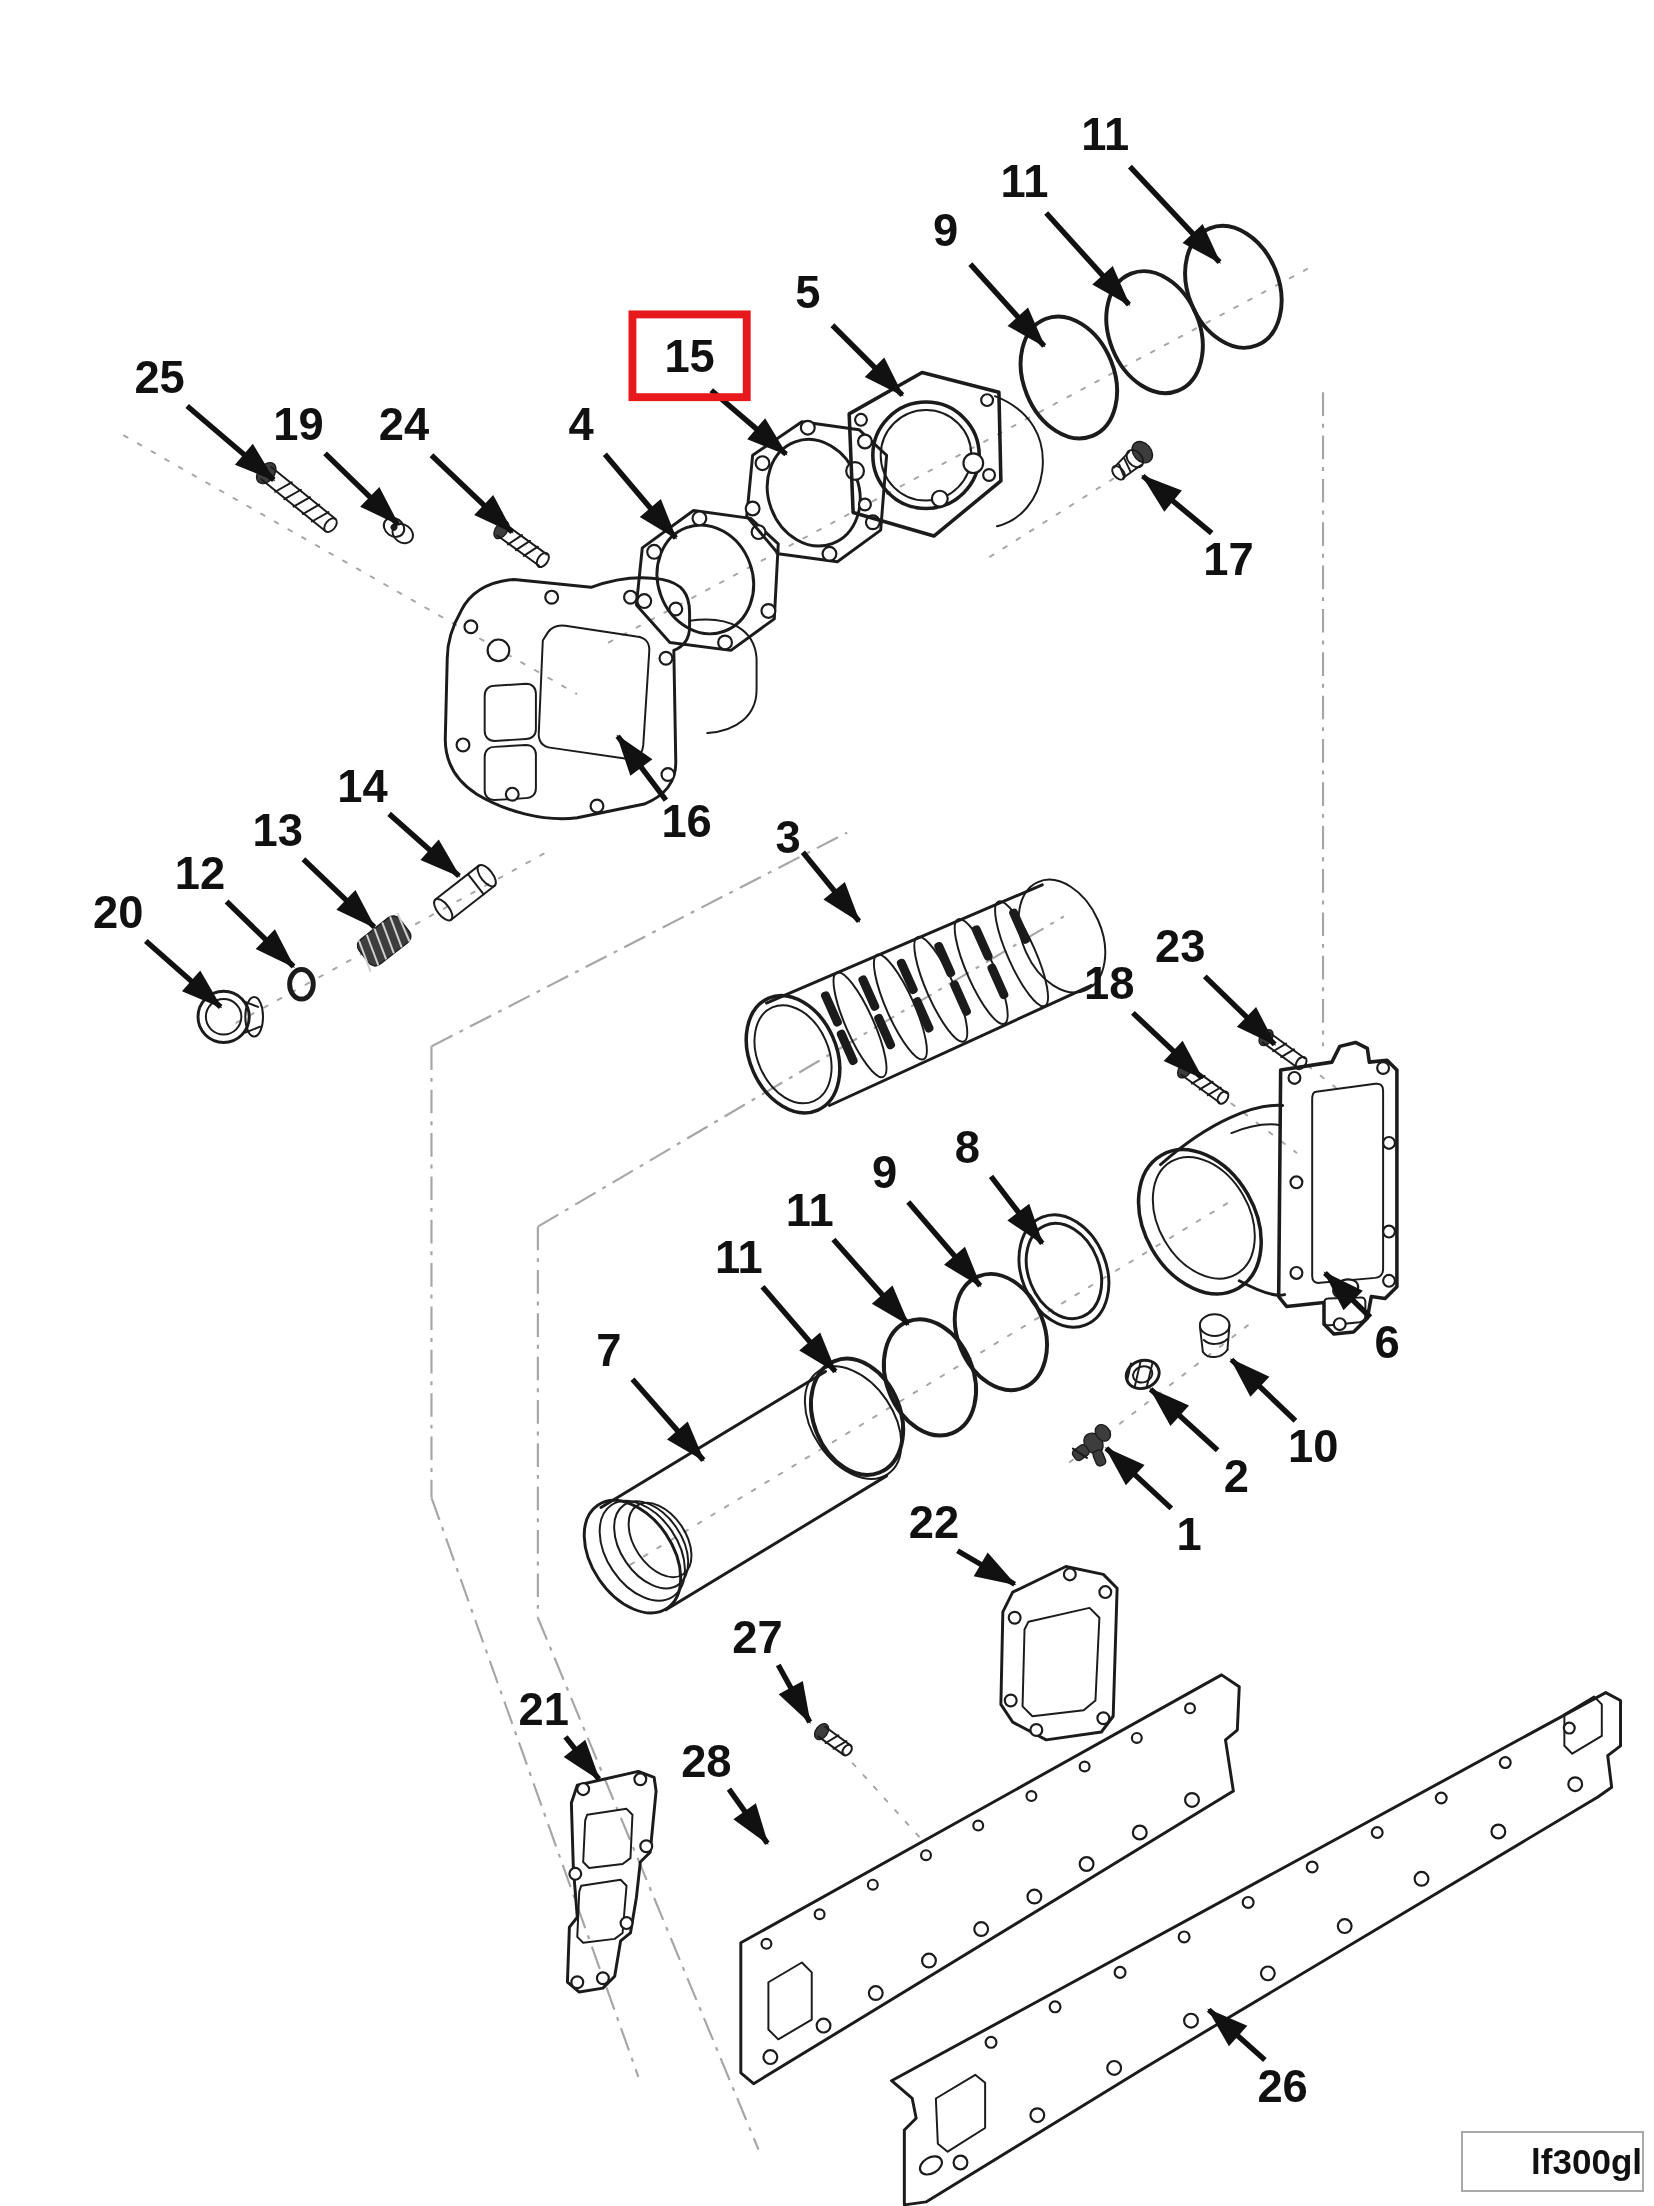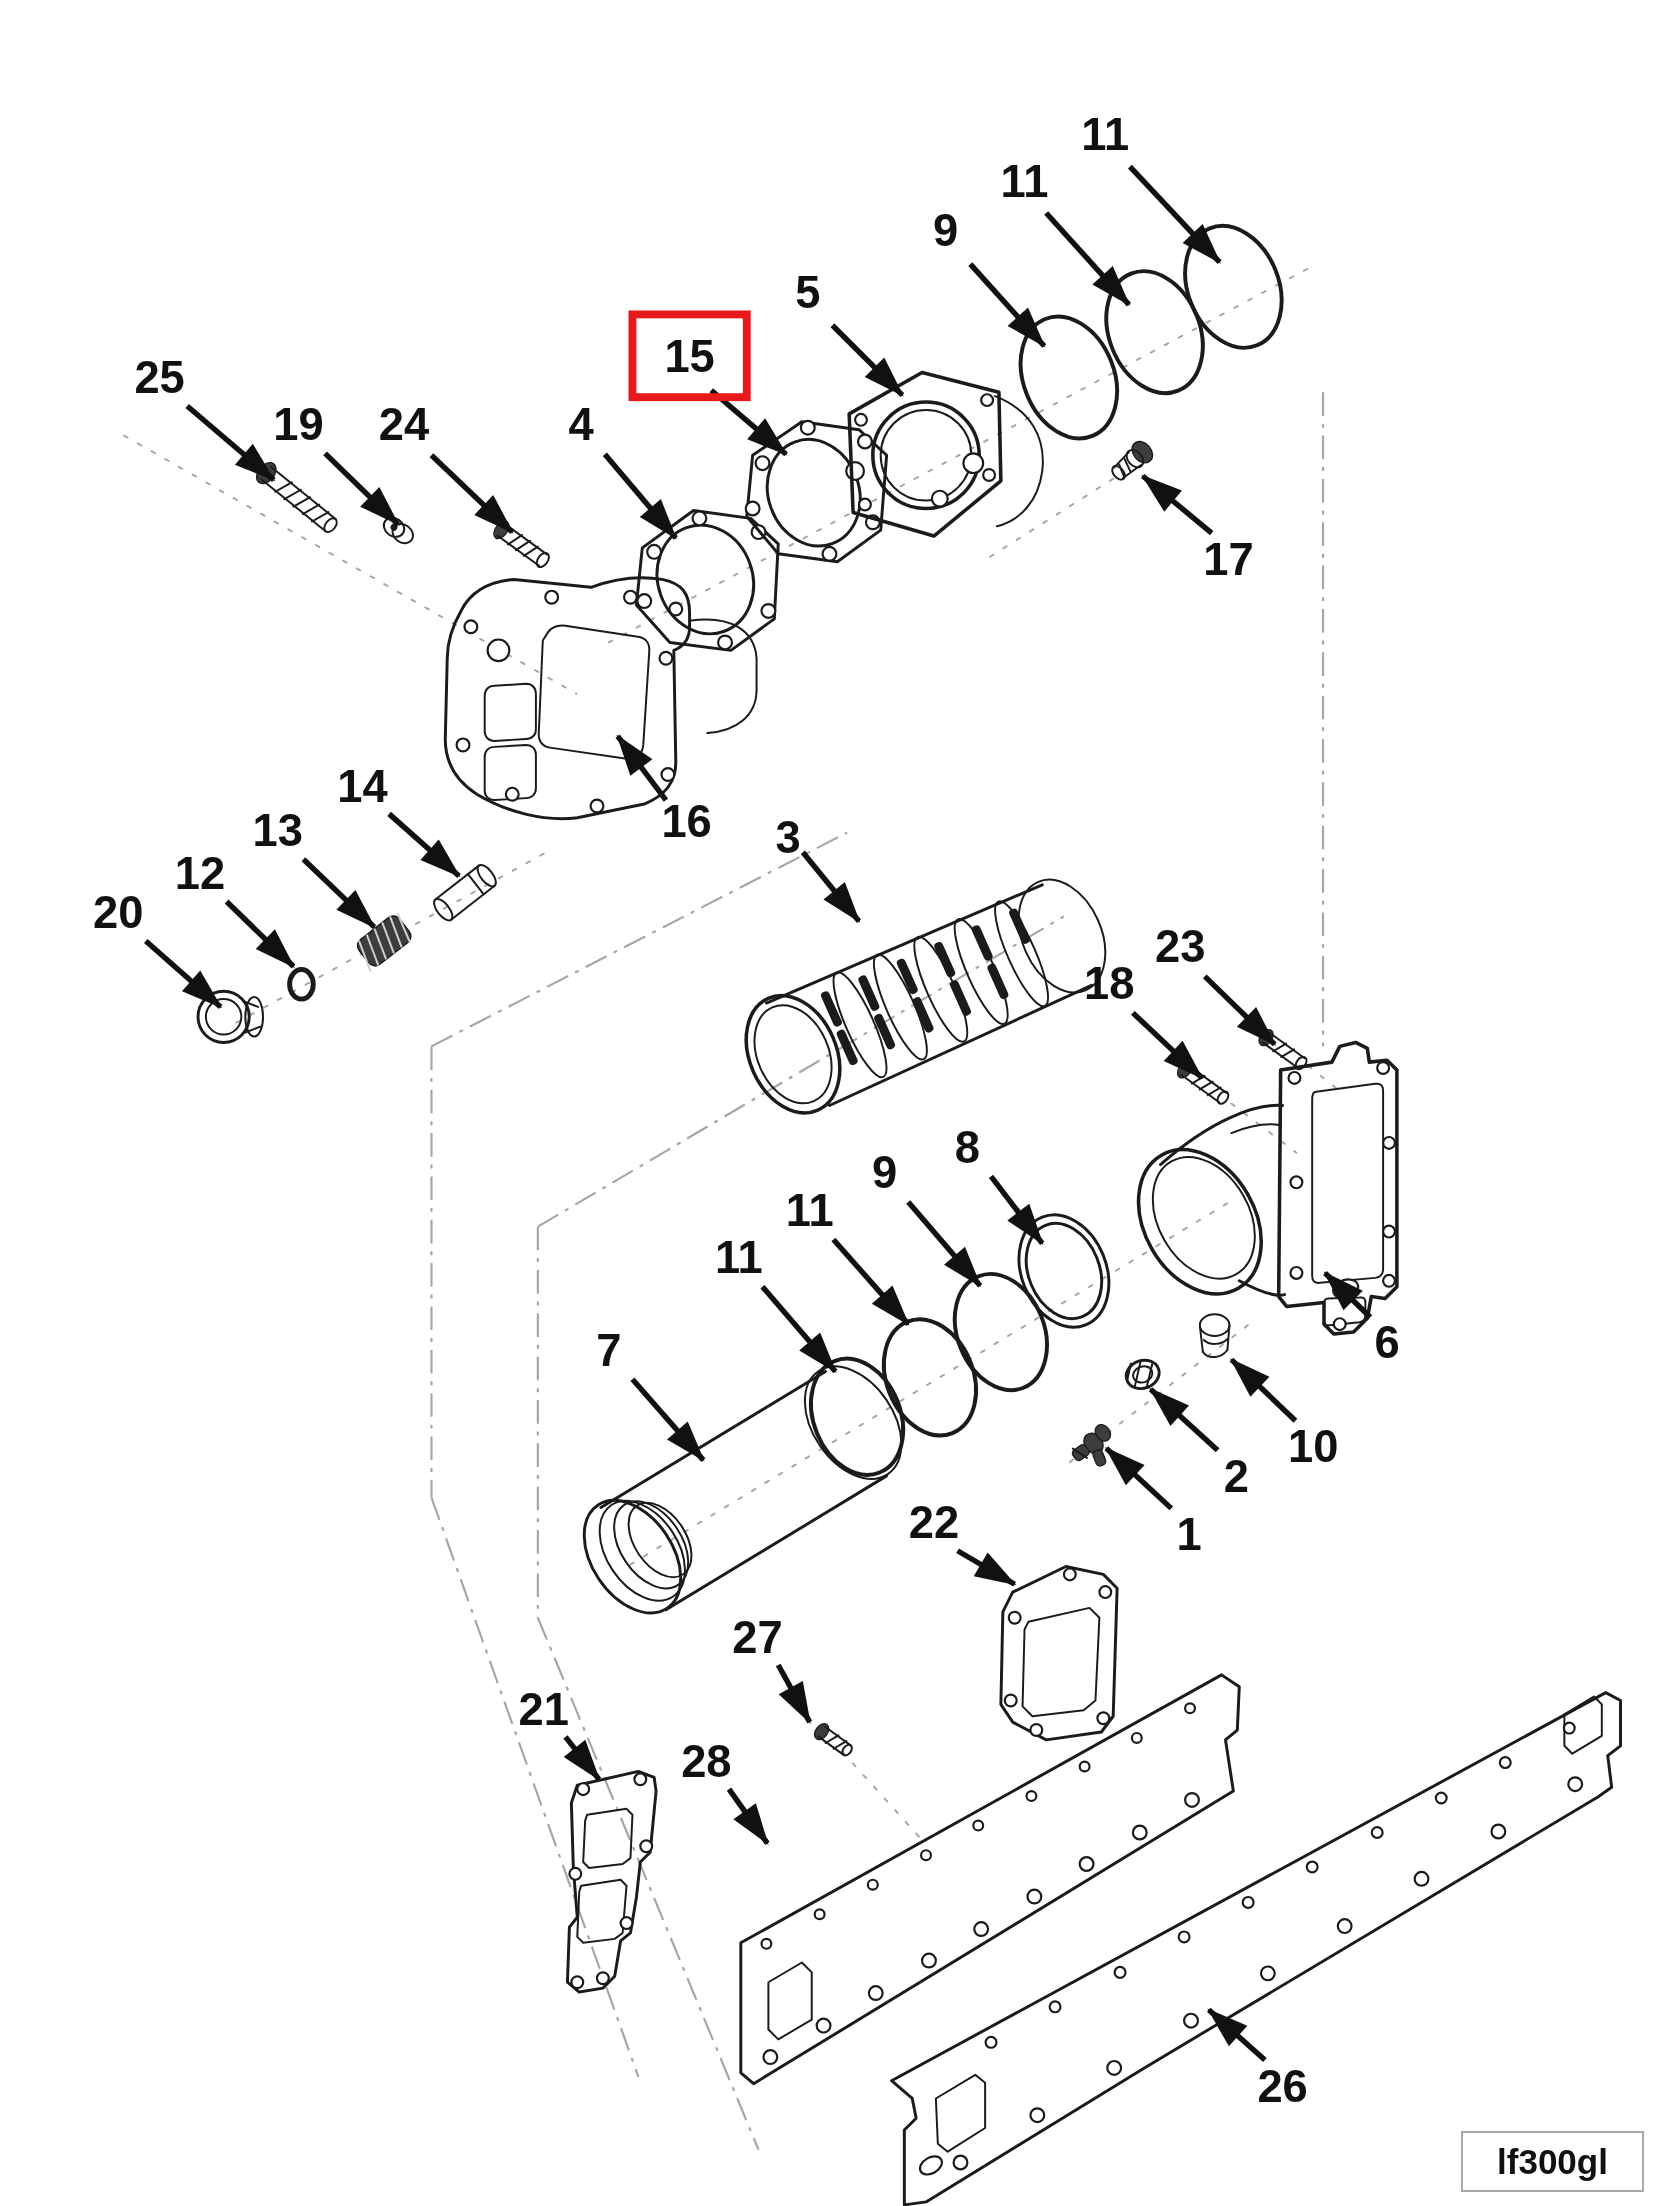--- a/index.html
+++ b/index.html
@@ -12,21 +12,21 @@
   .ring{fill:none;stroke:#1b1b1b;stroke-width:4;}
   .hole{fill:#fff;stroke:#1b1b1b;stroke-width:2.2;}
   .dot{fill:#1b1b1b;}
   .dark{fill:#3d3d3d;stroke:#1b1b1b;stroke-width:1.4;}
   .axis{fill:none;stroke:#a6a6a6;stroke-width:2;stroke-dasharray:4 12;stroke-linecap:round;}
   .dd{fill:none;stroke:#a6a6a6;stroke-width:2.2;stroke-dasharray:24 8 4 8;}
   .arrow{stroke:#111;stroke-width:5.5;}
   .lbl{font:700 46px "Liberation Sans",sans-serif;fill:#111;text-anchor:middle;}
   .hl{fill:none;stroke:var(--hl,#e8191c);stroke-width:8;}
   .badge{position:absolute;left:1461px;top:2131px;width:183px;height:61px;border:2px solid #a9a9a9;
-         box-sizing:border-box;display:flex;align-items:center;justify-content:center;
+         box-sizing:border-box;display:flex;align-items:center;justify-content:flex-end;
          font-weight:700;font-size:35px;color:#111;background:#fff;}
 </style>
 </head>
 <body>
 
 <div class="page">
 <svg width="1655" height="2207" viewBox="0 0 1680 2240">
   <defs>
     <marker id="ah" markerUnits="userSpaceOnUse" markerWidth="48" markerHeight="36" refX="42" refY="18" orient="auto">
       <path d="M2,4 L44,18 L2,32 Z" fill="#111"></path>

